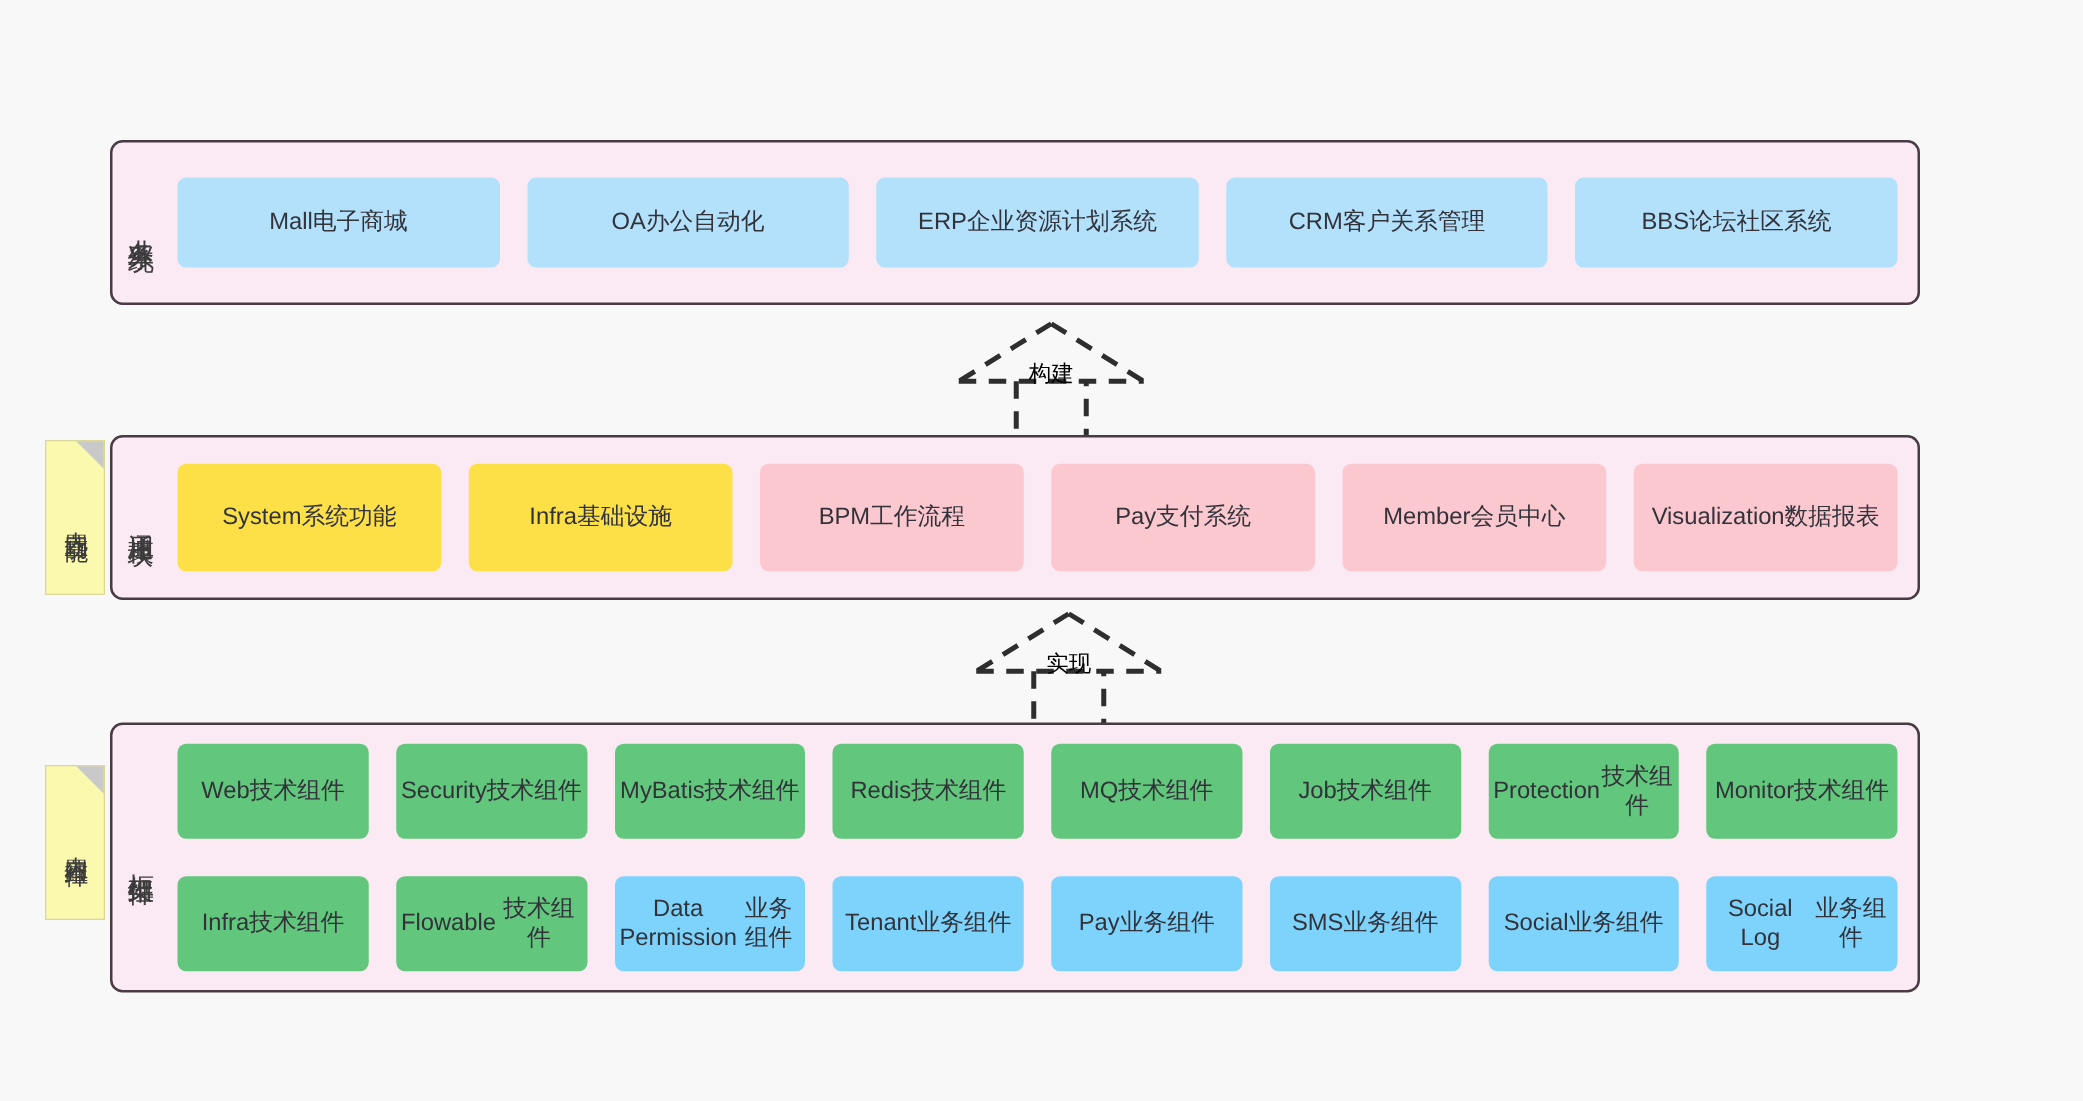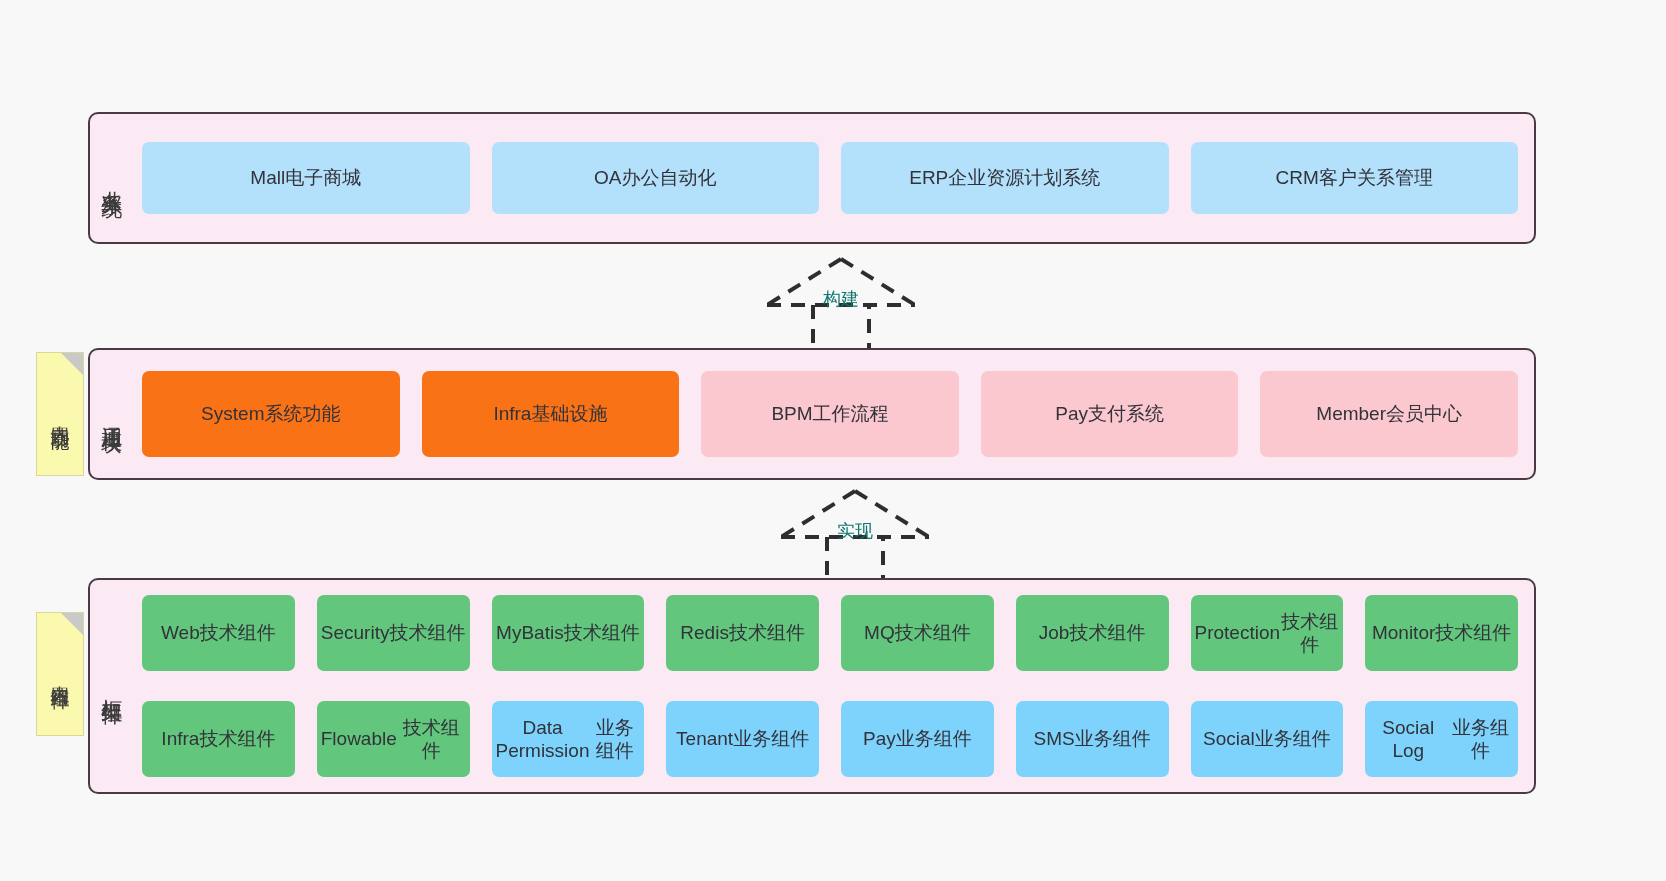--- a/index.html
+++ b/index.html
@@ -70,21 +70,21 @@
     line-height: 1.22;
     color: #32323a;
     padding: 6px 4px;
     user-select: none;
   }
   .cell .t1 { display: block; }
   .cell .t2 { display: block; }
 
   
   .c-blue       { background: #b3e0fb; }
-  .c-red        { background: #f97316; }
+  .c-red        { background: #fde047; }
   .c-pink       { background: #fbc8cf; }
   .c-green      { background: #62c77c; }
   .c-lightgreen { background: #7dd3fc; }
 
   
   #layer-business { left: 88px; top: 112px; width: 1448px; height: 132px; }
   #layer-business .cell { height: 72px; }
 
   #layer-modules  { left: 88px; top: 348px; width: 1448px; height: 132px; }
   #layer-modules .cell { height: 86px; }
@@ -130,21 +130,21 @@
     width: 180px;
     height: 98px;
   }
   .arrow svg { display: block; }
   .arrow-label {
     position: absolute;
     left: 50%;
     transform: translateX(-50%);
     top: 32px;
     font-size: 18px;
-    color: #0f766e;
+    color: #000000;
     background: transparent;
     padding: 0 2px;
     white-space: nowrap;
     user-select: none;
   }
   #arrow-build   { left: 751px; top: 255px; }
   #arrow-realize { left: 765px; top: 487px; }
 </style>
 </head>
 <body>
@@ -163,20 +163,24 @@
           <span class="t1">OA</span>
           <span class="t2">办公自动化</span>
         </div>
         <div class="cell c-blue">
           <span class="t1">ERP</span>
           <span class="t2">企业资源计划系统</span>
         </div>
         <div class="cell c-blue">
           <span class="t1">CRM</span>
           <span class="t2">客户关系管理</span>
+        </div>
+        <div class="cell c-blue">
+          <span class="t1">BBS</span>
+          <span class="t2">论坛社区系统</span>
         </div>
       </div>
     </div>
   </div>
 
   <div class="arrow" id="arrow-build">
     <svg width="180" height="98" viewBox="0 0 180 98">
       <path d="M90 4 L16 50" fill="none" stroke="#2e2e2e" stroke-width="4" stroke-dasharray="14 10"></path>
       <path d="M90 4 L164 50" fill="none" stroke="#2e2e2e" stroke-width="4" stroke-dasharray="14 10"></path>
       <path d="M16 50 L164 50" fill="none" stroke="#2e2e2e" stroke-width="4" stroke-dasharray="14 10"></path>
@@ -206,20 +210,24 @@
           <span class="t2">工作流程</span>
         </div>
         <div class="cell c-pink">
           <span class="t1">Pay</span>
           <span class="t2">支付系统</span>
         </div>
         <div class="cell c-pink">
           <span class="t1">Member</span>
           <span class="t2">会员中心</span>
         </div>
+        <div class="cell c-pink">
+          <span class="t1">Visualization</span>
+          <span class="t2">数据报表</span>
+        </div>
       </div>
     </div>
   </div>
 
   <div class="arrow" id="arrow-realize">
     <svg width="180" height="98" viewBox="0 0 180 98">
       <path d="M90 4 L16 50" fill="none" stroke="#2e2e2e" stroke-width="4" stroke-dasharray="14 10"></path>
       <path d="M90 4 L164 50" fill="none" stroke="#2e2e2e" stroke-width="4" stroke-dasharray="14 10"></path>
       <path d="M16 50 L164 50" fill="none" stroke="#2e2e2e" stroke-width="4" stroke-dasharray="14 10"></path>
       <path d="M62 50 L62 96 L118 96 L118 50" fill="none" stroke="#2e2e2e" stroke-width="4" stroke-dasharray="14 10"></path>

